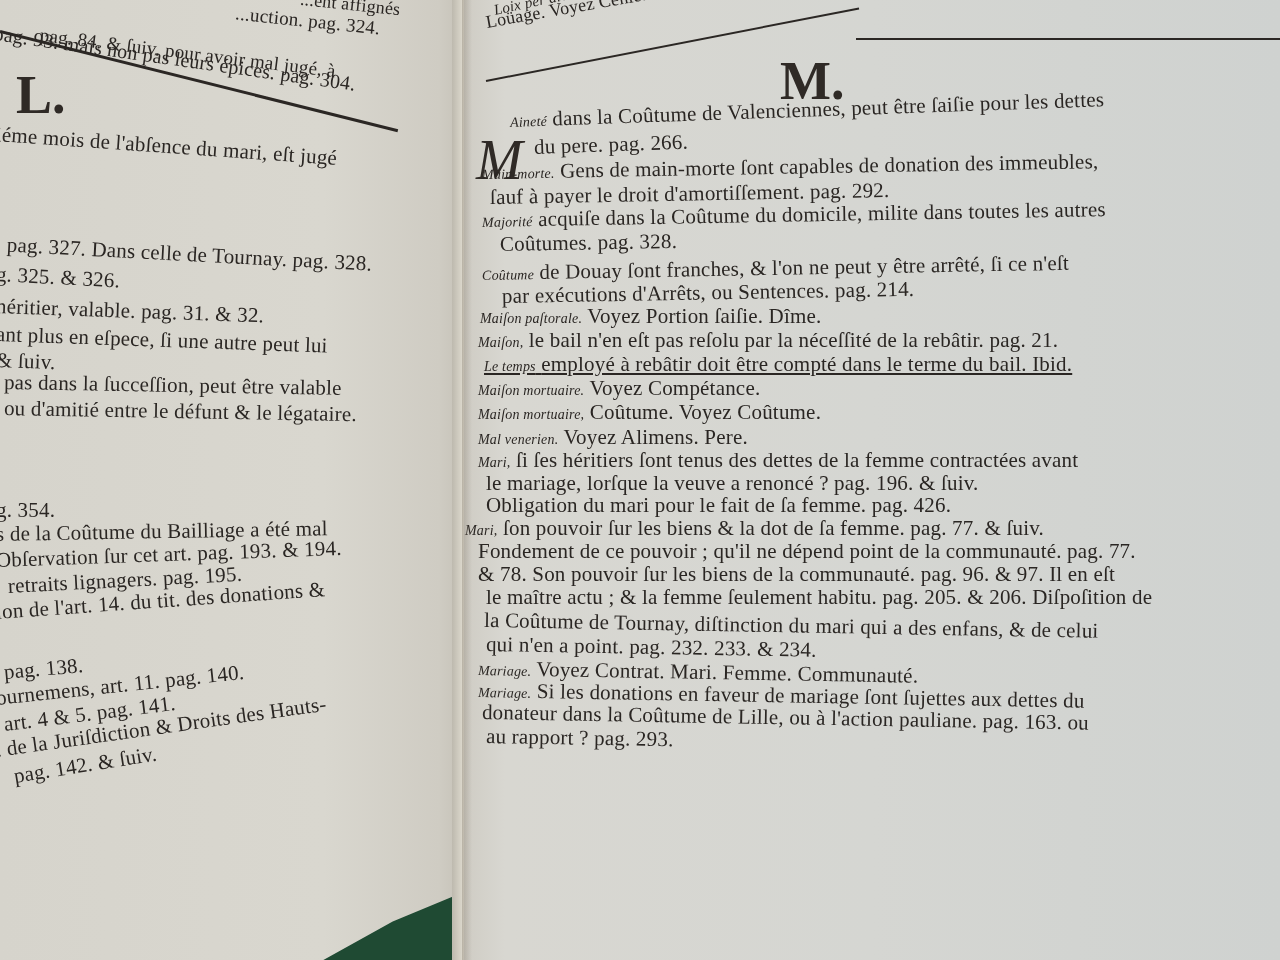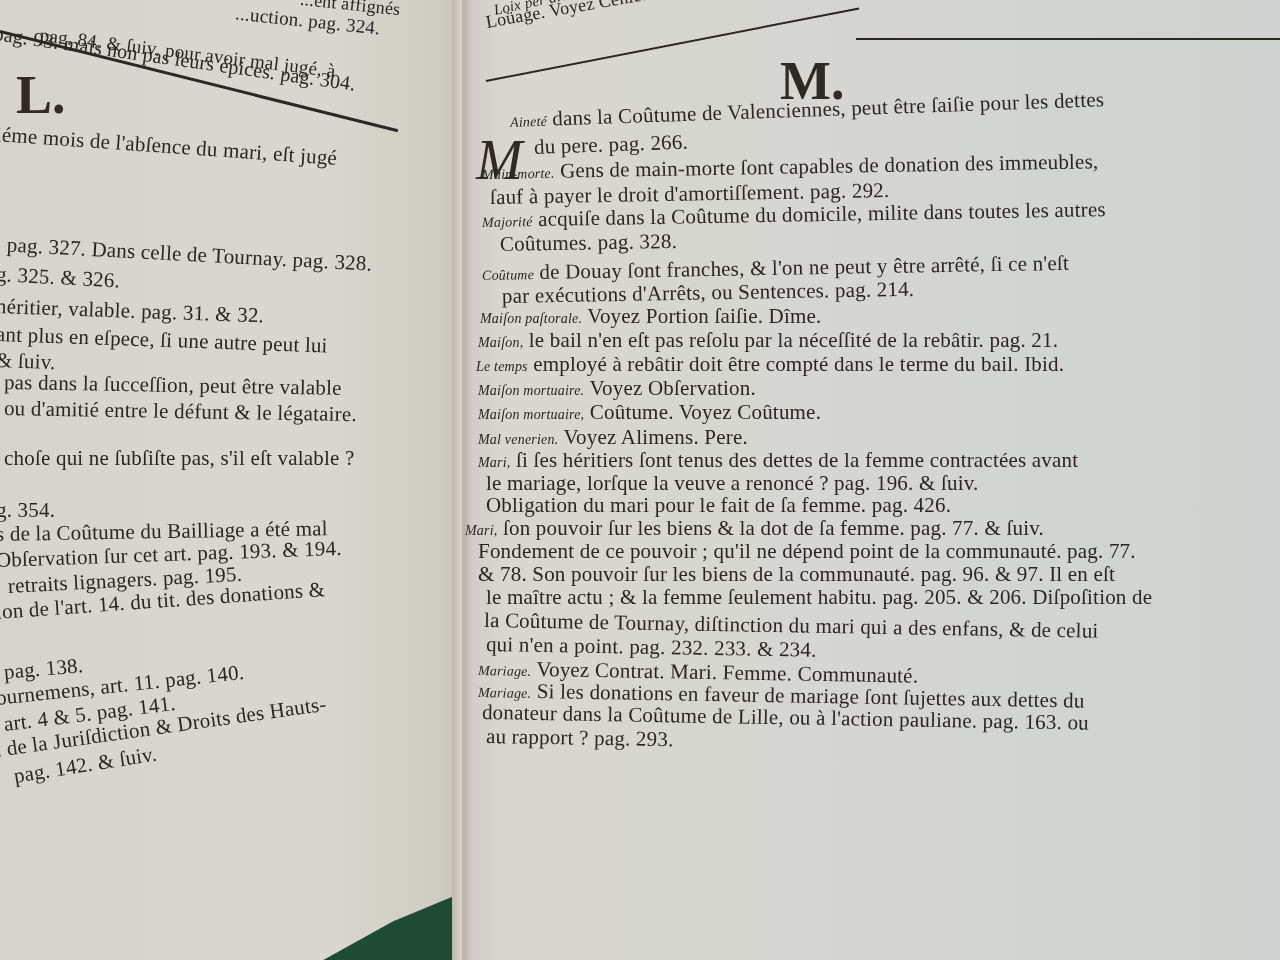--- a/index.html
+++ b/index.html
@@ -50,21 +50,20 @@
   <div class="letter" style="left:16px;top:64px;">L.</div>
 
   <div class="line" style="left:-4px;top:122px;transform:rotate(4deg);transform-origin:left;">iéme mois de l'abſence du mari, eſt jugé</div>
   <div class="line" style="left:-4px;top:232px;transform:rotate(3deg);transform-origin:left;">. pag. 327. Dans celle de Tournay. pag. 328.</div>
   <div class="line" style="left:-4px;top:262px;transform:rotate(3deg);transform-origin:left;">g. 325. &amp; 326.</div>
   <div class="line" style="left:-4px;top:294px;transform:rotate(2deg);transform-origin:left;">héritier, valable. pag. 31. &amp; 32.</div>
   <div class="line" style="left:-4px;top:322px;transform:rotate(2deg);transform-origin:left;">ant plus en eſpece, ſi une autre peut lui</div>
   <div class="line" style="left:-4px;top:348px;transform:rotate(2deg);transform-origin:left;">&amp; ſuiv.</div>
   <div class="line" style="left:4px;top:370px;transform:rotate(1deg);transform-origin:left;">pas dans la ſucceſſion, peut être valable</div>
   <div class="line" style="left:4px;top:396px;transform:rotate(1deg);transform-origin:left;">ou d'amitié entre le défunt &amp; le légataire.</div>
-  <div class="line" style="left:4px;top:446px;">choſe qui ne ſubſiſte pas, s'il eſt valable ?</div>
   <div class="line" style="left:-4px;top:498px;">g. 354.</div>
   <div class="line" style="left:-4px;top:522px;transform:rotate(-1deg);transform-origin:left;">s de la Coûtume du Bailliage a été mal</div>
   <div class="line" style="left:-4px;top:548px;transform:rotate(-2deg);transform-origin:left;">Obſervation ſur cet art. pag. 193. &amp; 194.</div>
   <div class="line" style="left:8px;top:574px;transform:rotate(-3deg);transform-origin:left;">retraits lignagers. pag. 195.</div>
   <div class="line" style="left:-4px;top:600px;transform:rotate(-4deg);transform-origin:left;">ion de l'art. 14. du tit. des donations &amp;</div>
   <div class="line" style="left:4px;top:660px;transform:rotate(-5deg);transform-origin:left;">pag. 138.</div>
   <div class="line" style="left:-4px;top:686px;transform:rotate(-6deg);transform-origin:left;">ournemens, art. 11. pag. 140.</div>
   <div class="line" style="left:4px;top:712px;transform:rotate(-7deg);transform-origin:left;">art. 4 &amp; 5. pag. 141.</div>
   <div class="line" style="left:-4px;top:738px;transform:rotate(-8deg);transform-origin:left;">. de la Juriſdiction &amp; Droits des Hauts-</div>
   <div class="line" style="left:14px;top:764px;transform:rotate(-9deg);transform-origin:left;">pag. 142. &amp; ſuiv.</div>
@@ -87,22 +86,22 @@
       <div class="line" style="left: 46px; top: 108px; transform: rotate(-2deg); transform-origin: left center;"><span class="sm">Aineté</span> <span>dans la Coûtume de Valenciennes, peut être ſaiſie pour les dettes</span></div>
       <div class="line" style="left: 70px; top: 135px; transform: rotate(-2deg); transform-origin: left center;"><span>du pere. pag. 266.</span></div>
       <div class="line" style="left: 18px; top: 160px; transform: rotate(-1deg); transform-origin: left center;"><span class="sm">Main-morte.</span> <span>Gens de main-morte ſont capables de donation des immeubles,</span></div>
       <div class="line" style="left: 26px; top: 185px; transform: rotate(-1deg); transform-origin: left center;"><span>ſauf à payer le droit d'amortiſſement. pag. 292.</span></div>
       <div class="line" style="left: 18px; top: 208px; transform: rotate(-1deg); transform-origin: left center;"><span class="sm">Majorité</span> <span>acquiſe dans la Coûtume du domicile, milite dans toutes les autres</span></div>
       <div class="line" style="left: 36px; top: 232px; transform: rotate(-1deg); transform-origin: left center;"><span>Coûtumes. pag. 328.</span></div>
       <div class="line" style="left: 18px; top: 261px; transform: rotate(-1deg); transform-origin: left center;"><span class="sm">Coûtume</span> <span>de Douay ſont franches, &amp; l'on ne peut y être arrêté, ſi ce n'eſt</span></div>
       <div class="line" style="left: 38px; top: 284px; transform: rotate(-1deg); transform-origin: left center;"><span>par exécutions d'Arrêts, ou Sentences. pag. 214.</span></div>
       <div class="line" style="left: 16px; top: 304px; transform: rotate(0deg); transform-origin: left center;"><span class="sm">Maiſon paſtorale.</span> <span>Voyez Portion ſaiſie. Dîme.</span></div>
       <div class="line" style="left: 14px; top: 328px; transform: rotate(0deg); transform-origin: left center; text-align: right;"><span class="sm">Maiſon,</span> <span>le bail n'en eſt pas reſolu par la néceſſité de la rebâtir. pag. 21.</span></div>
-      <div class="line" style="left: 12px; top: 352px; transform: rotate(0deg); transform-origin: left center;"><span class="sm">Le temps</span> <span>employé à rebâtir doit être compté dans le terme du bail. Ibid.</span></div>
-      <div class="line" style="left: 14px; top: 376px; transform: rotate(0deg); transform-origin: left center;"><span class="sm">Maiſon mortuaire.</span> <span>Voyez Obſervation.</span></div>
+      <div class="line" style="left: 20px; top: 352px; transform: rotate(0deg); transform-origin: left center; text-decoration: underline;"><span class="sm">Le temps</span> <span>employé à rebâtir doit être compté dans le terme du bail. Ibid.</span></div>
+      <div class="line" style="left: 14px; top: 376px; transform: rotate(0deg); transform-origin: left center;"><span class="sm">Maiſon mortuaire.</span> <span>Voyez Compétance.</span></div>
       <div class="line" style="left: 14px; top: 400px; transform: rotate(0deg); transform-origin: left center;"><span class="sm">Maiſon mortuaire,</span> <span>Coûtume. Voyez Coûtume.</span></div>
       <div class="line" style="left: 14px; top: 425px; transform: rotate(0deg); transform-origin: left center;"><span class="sm">Mal venerien.</span> <span>Voyez Alimens. Pere.</span></div>
       <div class="line" style="left: 14px; top: 448px; transform: rotate(0deg); transform-origin: left center;"><span class="sm">Mari,</span> <span>ſi ſes héritiers ſont tenus des dettes de la femme contractées avant</span></div>
       <div class="line" style="left: 22px; top: 471px; transform: rotate(0deg); transform-origin: left center;"><span>le mariage, lorſque la veuve a renoncé ? pag. 196. &amp; ſuiv.</span></div>
       <div class="line" style="left: 22px; top: 493px; transform: rotate(0deg); transform-origin: left center;"><span>Obligation du mari pour le fait de ſa femme. pag. 426.</span></div>
       <div class="line" style="left: 1px; top: 516px; transform: rotate(0deg); transform-origin: left center;"><span class="sm">Mari,</span> <span>ſon pouvoir ſur les biens &amp; la dot de ſa femme. pag. 77. &amp; ſuiv.</span></div>
       <div class="line" style="left: 14px; top: 539px; transform: rotate(0deg); transform-origin: left center;"><span>Fondement de ce pouvoir ; qu'il ne dépend point de la communauté. pag. 77.</span></div>
       <div class="line" style="left: 14px; top: 562px; transform: rotate(0deg); transform-origin: left center;"><span>&amp; 78. Son pouvoir ſur les biens de la communauté. pag. 96. &amp; 97. Il en eſt</span></div>
       <div class="line" style="left: 22px; top: 585px; transform: rotate(0deg); transform-origin: left center;"><span>le maître actu ; &amp; la femme ſeulement habitu. pag. 205. &amp; 206. Diſpoſition de</span></div>
       <div class="line" style="left: 20px; top: 608px; transform: rotate(1deg); transform-origin: left center;"><span>la Coûtume de Tournay, diſtinction du mari qui a des enfans, &amp; de celui</span></div>

